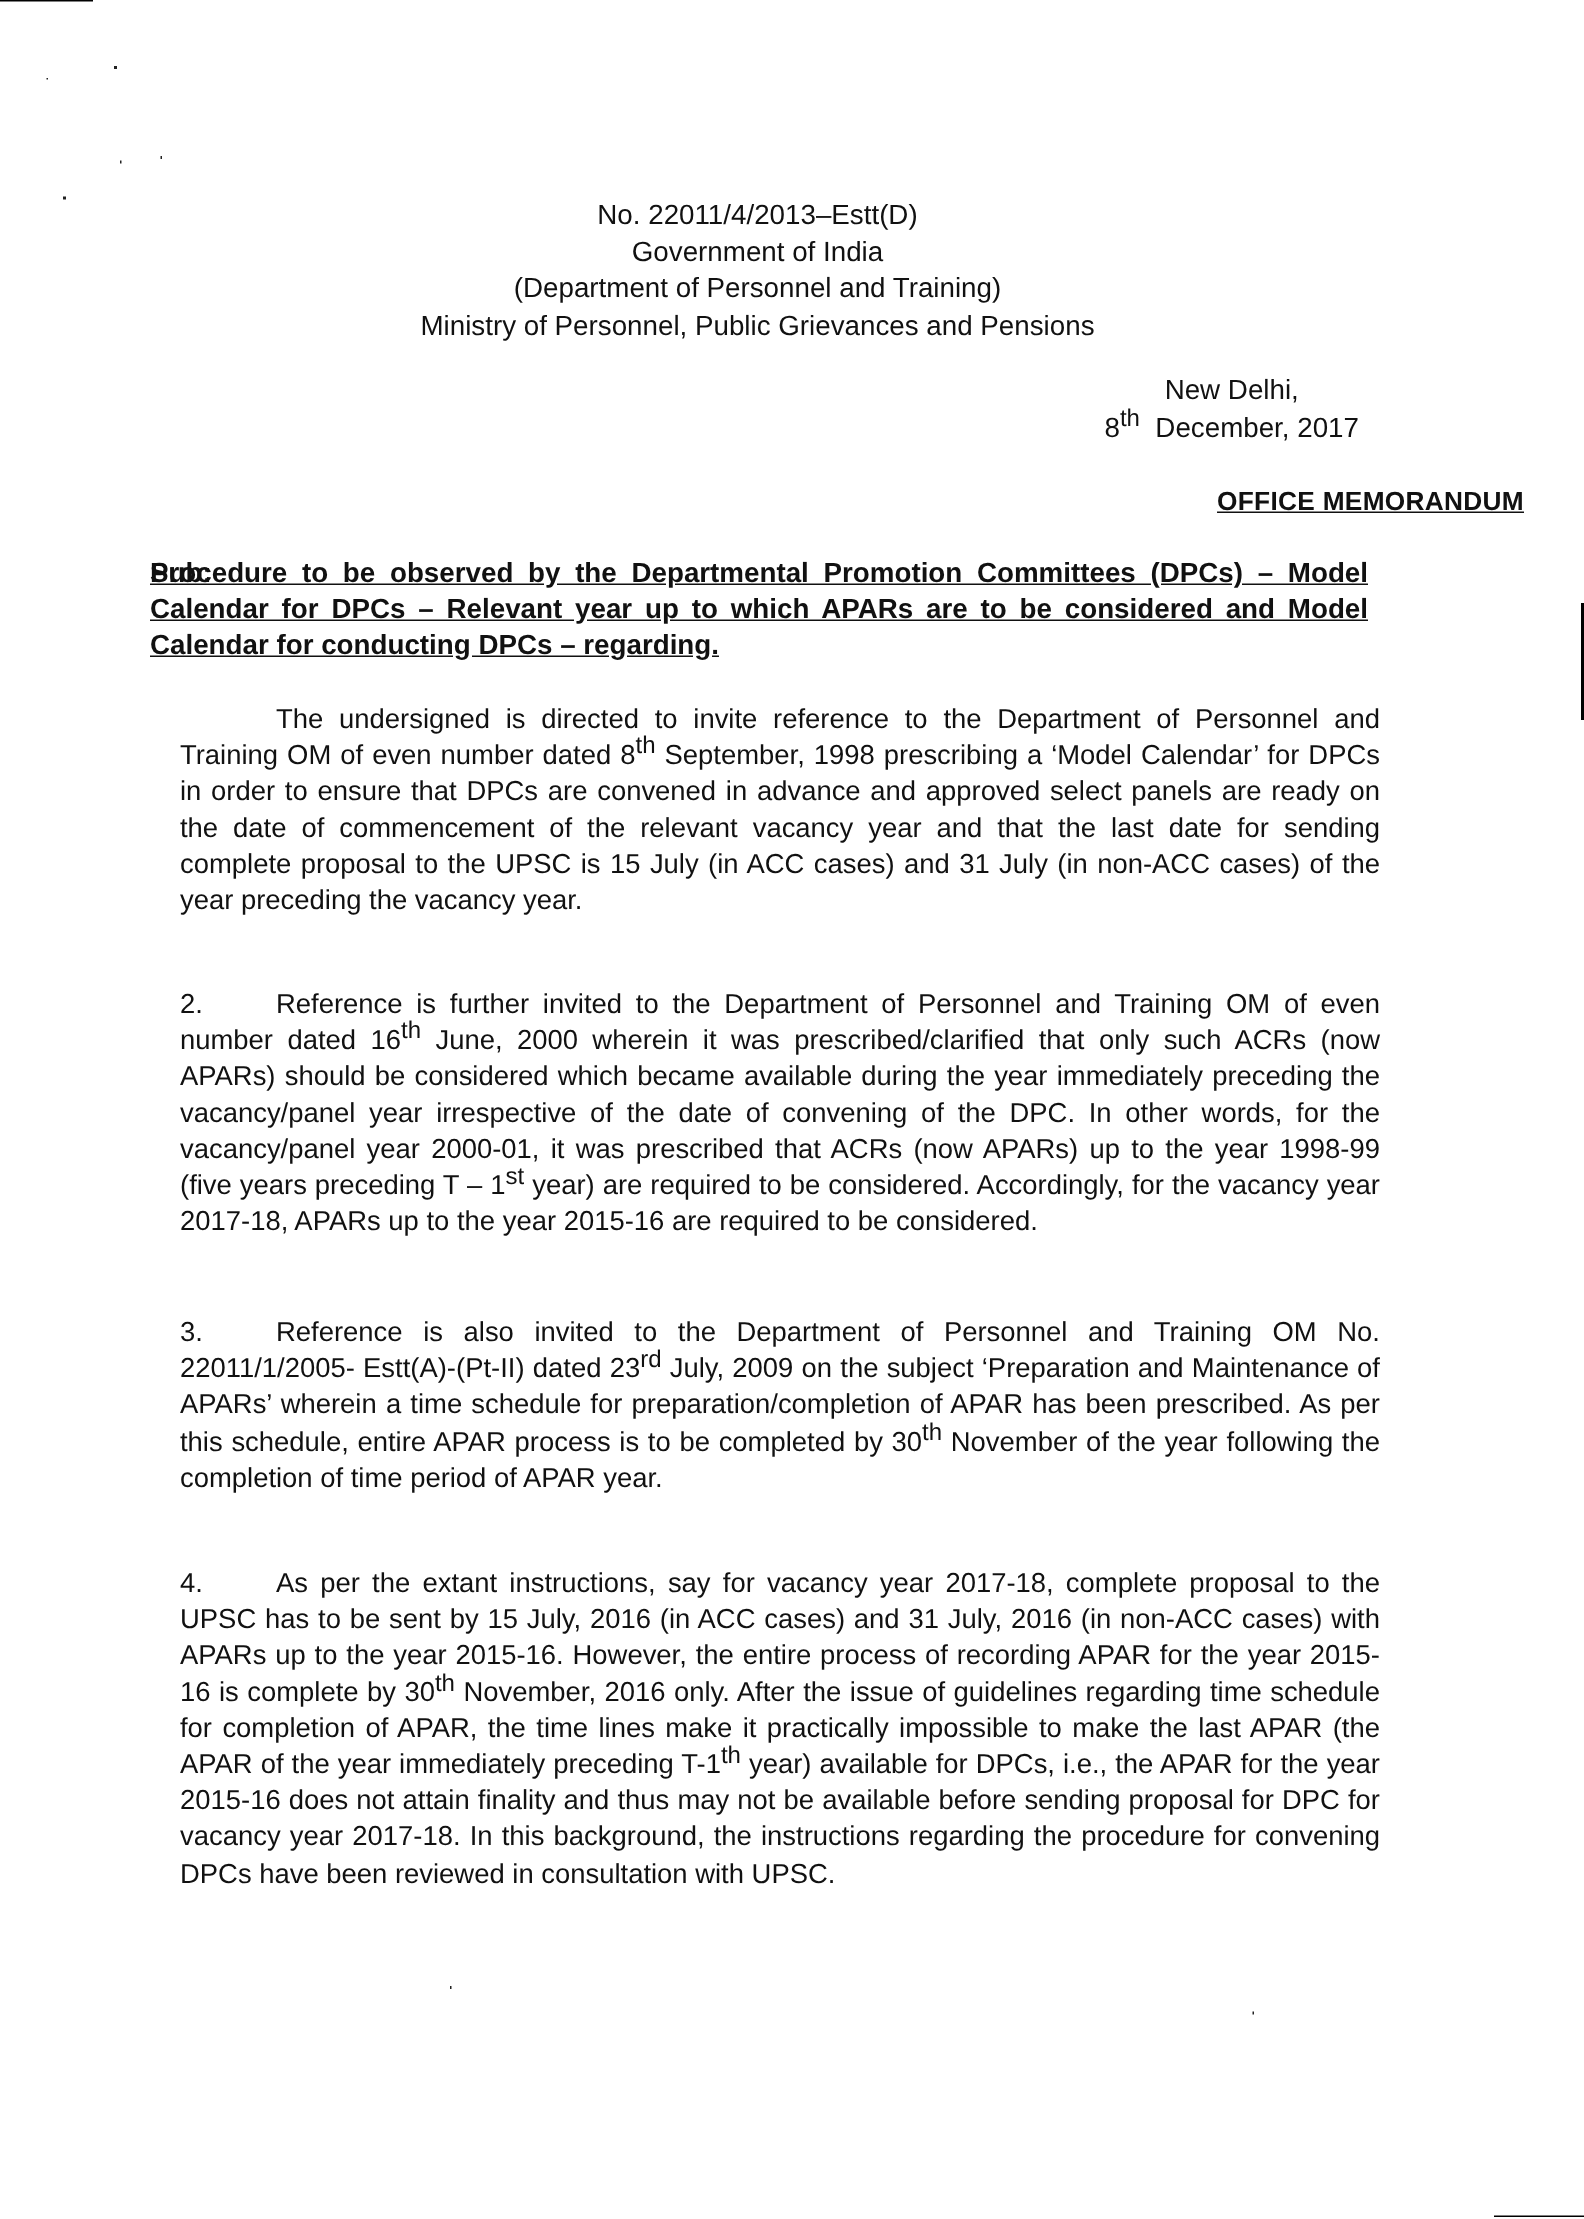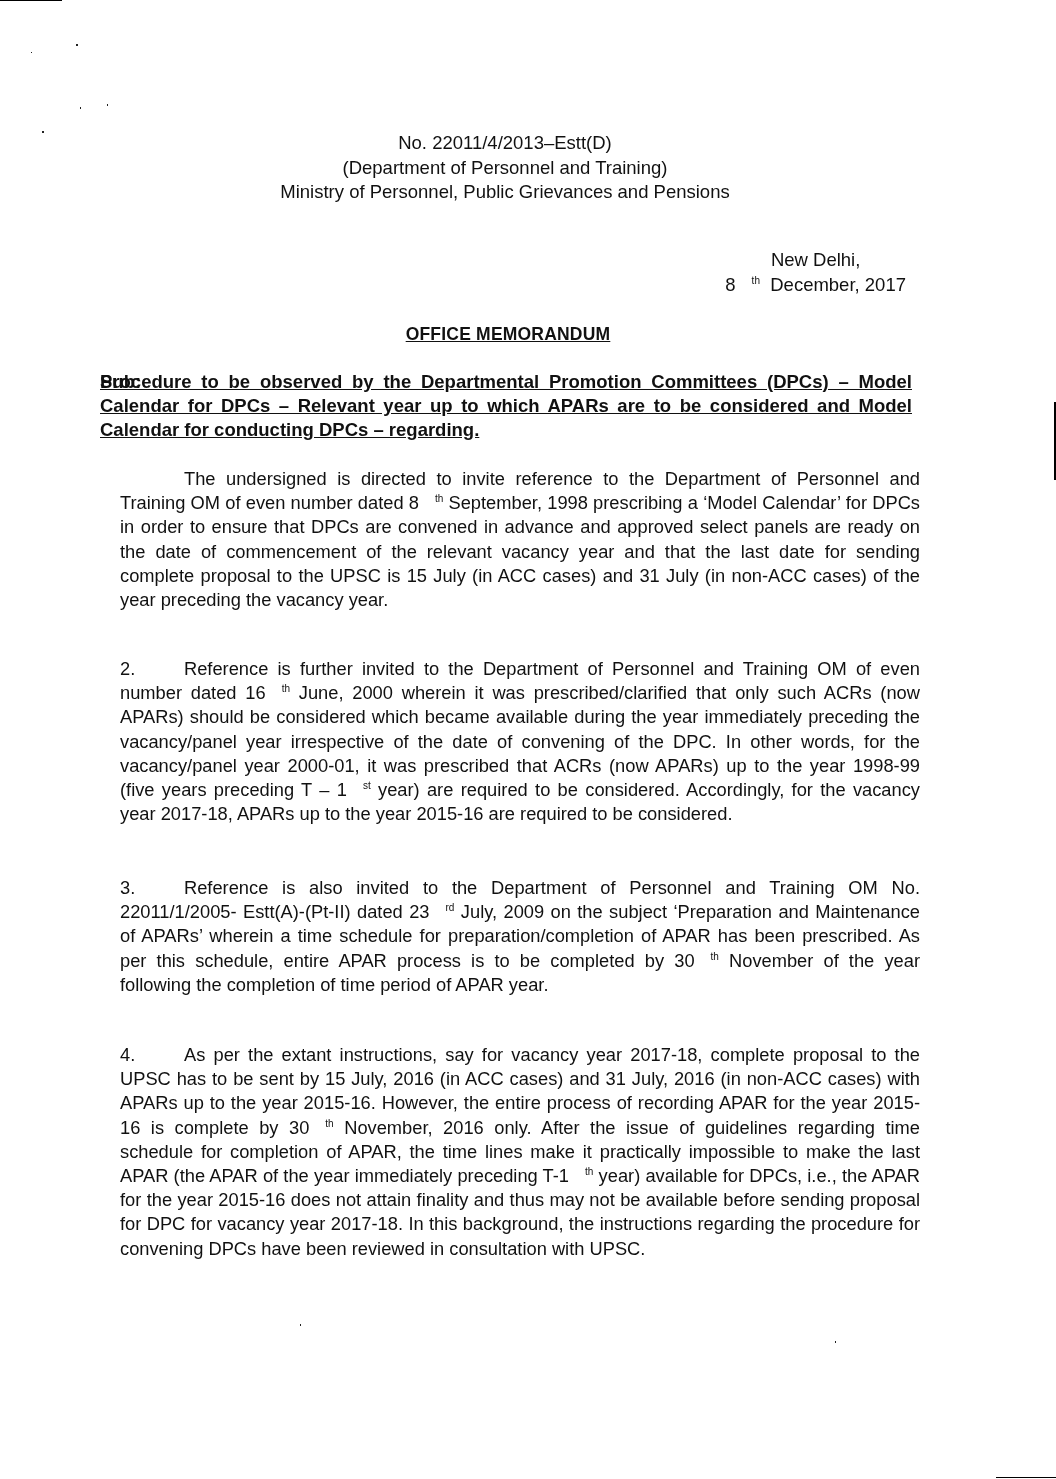--- a/index.html
+++ b/index.html
@@ -10,22 +10,22 @@
   .page { position: absolute; left: 0; top: 0; width: 1056px; height: 1479px; }
   .scan-line-top { position: absolute; left: 0; top: 0; width: 62px; height: 1px; background: #000; }
   .scan-line-bottom { position: absolute; right: 0; top: 1477px; width: 60px; height: 1px; background: #000; }
   .scan-line-right { position: absolute; left: 1054px; top: 402px; width: 2px; height: 78px; background: #000; }
   .speck { position: absolute; width: 2px; height: 2px; background: #222; }
 
   .header { position: absolute; left: 200px; width: 610px; top: 131px; text-align: center;
             font-size: 18.5px; line-height: 24.5px; }
   .place-date { position: absolute; right: 150px; top: 248px; text-align: center;
                 font-size: 18.5px; line-height: 24.5px; }
-  sup { font-size: 10px; line-height: 0; vertical-align: 7px; margin-left: 16px; }
-  .title { position: absolute; left: 0; width: 1016px; top: 324px; text-align: center;
+  sup { font-size: 16px; line-height: 0; vertical-align: 7px; }
+  .title { position: absolute; left: 0; width: 1016px; top: 324px; text-align: right;
            font-weight: bold; font-size: 17.5px; text-decoration: underline; letter-spacing: 0.2px; }
   .subject { position: absolute; left: 100px; width: 812px; top: 370px;
              font-weight: bold; font-size: 18.5px; line-height: 24px; text-decoration: underline; }
   .subject .sub-label { position: absolute; left: 0; top: 0; }
   .subject .sub-text { text-align: justify; text-align-last: left; }
   .para { position: absolute; left: 120px; width: 800px; font-size: 18.3px; line-height: 24.2px;
           text-align: justify; }
   .para .indent { display: inline-block; width: 64px; }
   .para .num { display: inline-block; width: 64px; }
 </style>
@@ -39,20 +39,21 @@
   <div class="speck" style="left:76px;top:44px;"></div>
   <div class="speck" style="left:31px;top:52px;width:1px;height:1px;"></div>
   <div class="speck" style="left:80px;top:107px;width:1px;"></div>
   <div class="speck" style="left:107px;top:104px;width:1px;"></div>
   <div class="speck" style="left:42px;top:131px;"></div>
   <div class="speck" style="left:300px;top:1324px;width:1px;"></div>
   <div class="speck" style="left:835px;top:1341px;width:1px;"></div>
 
   <div class="header">
     <div>No. 22011/4/2013–Estt(D)</div>
+    <div>Government of India</div>
     <div>(Department of Personnel and Training)</div>
     <div>Ministry of Personnel, Public Grievances and Pensions</div>
   </div>
 
   <div class="place-date">
     <div>New Delhi,</div>
     <div><span>8</span><sup>th</sup>&nbsp; <span>December, 2017</span></div>
   </div>
 
   <div class="title">OFFICE MEMORANDUM</div>

